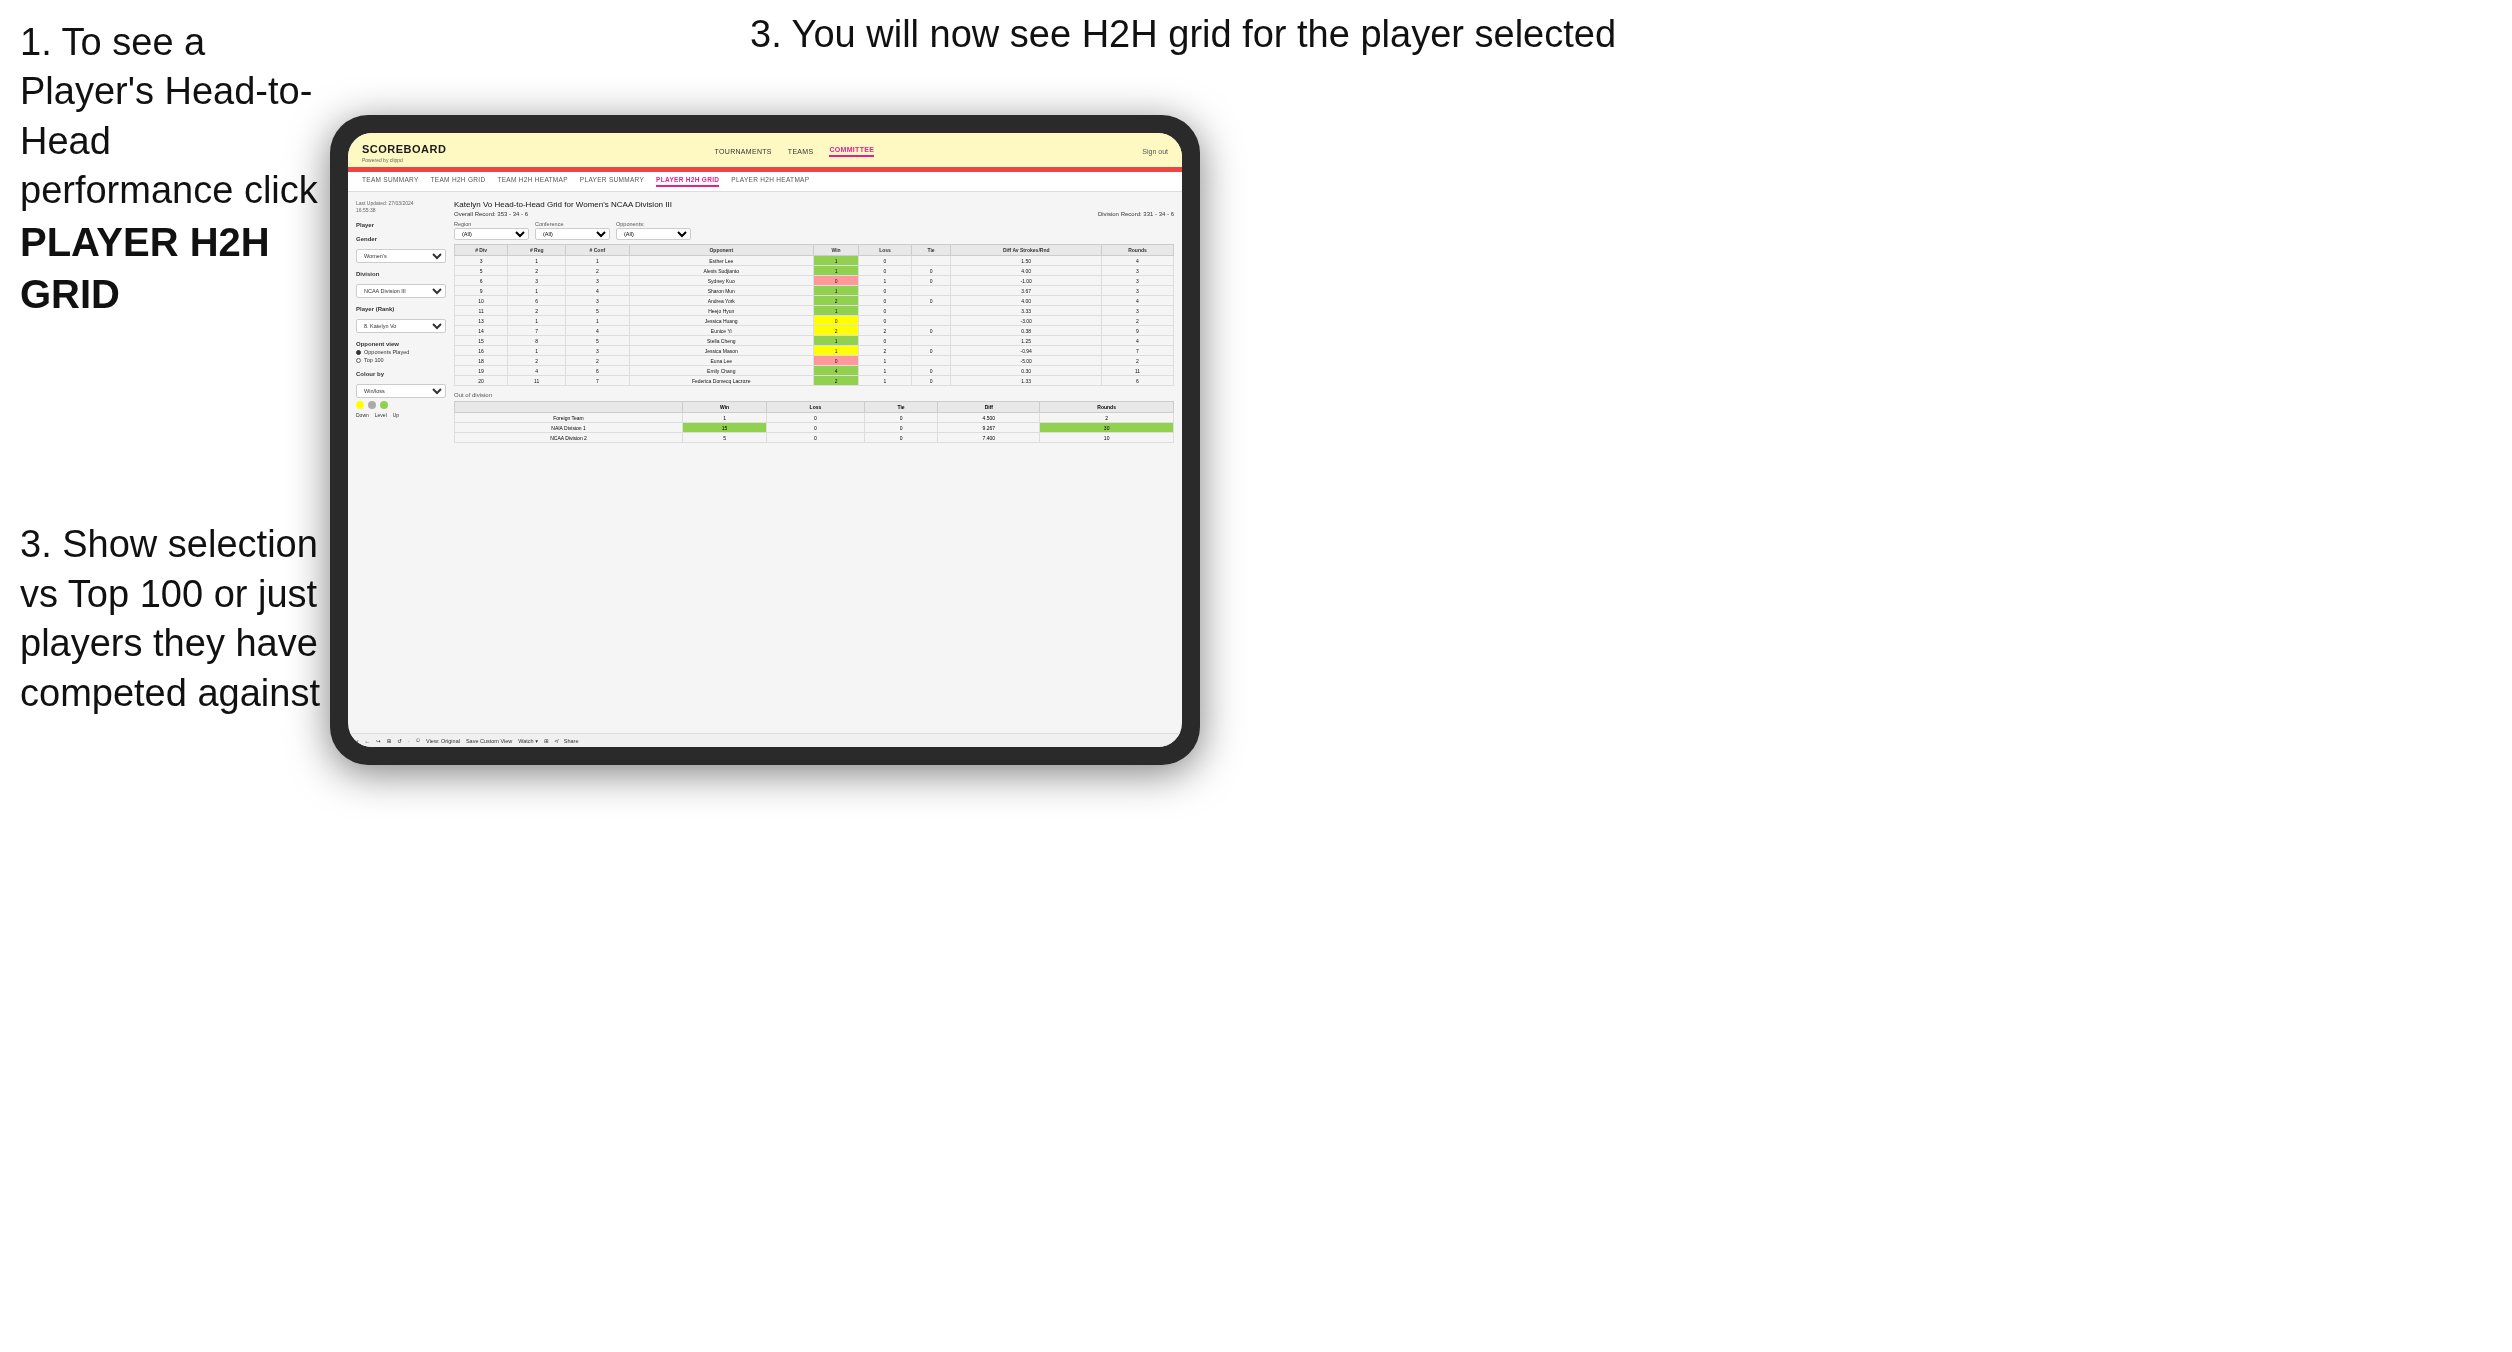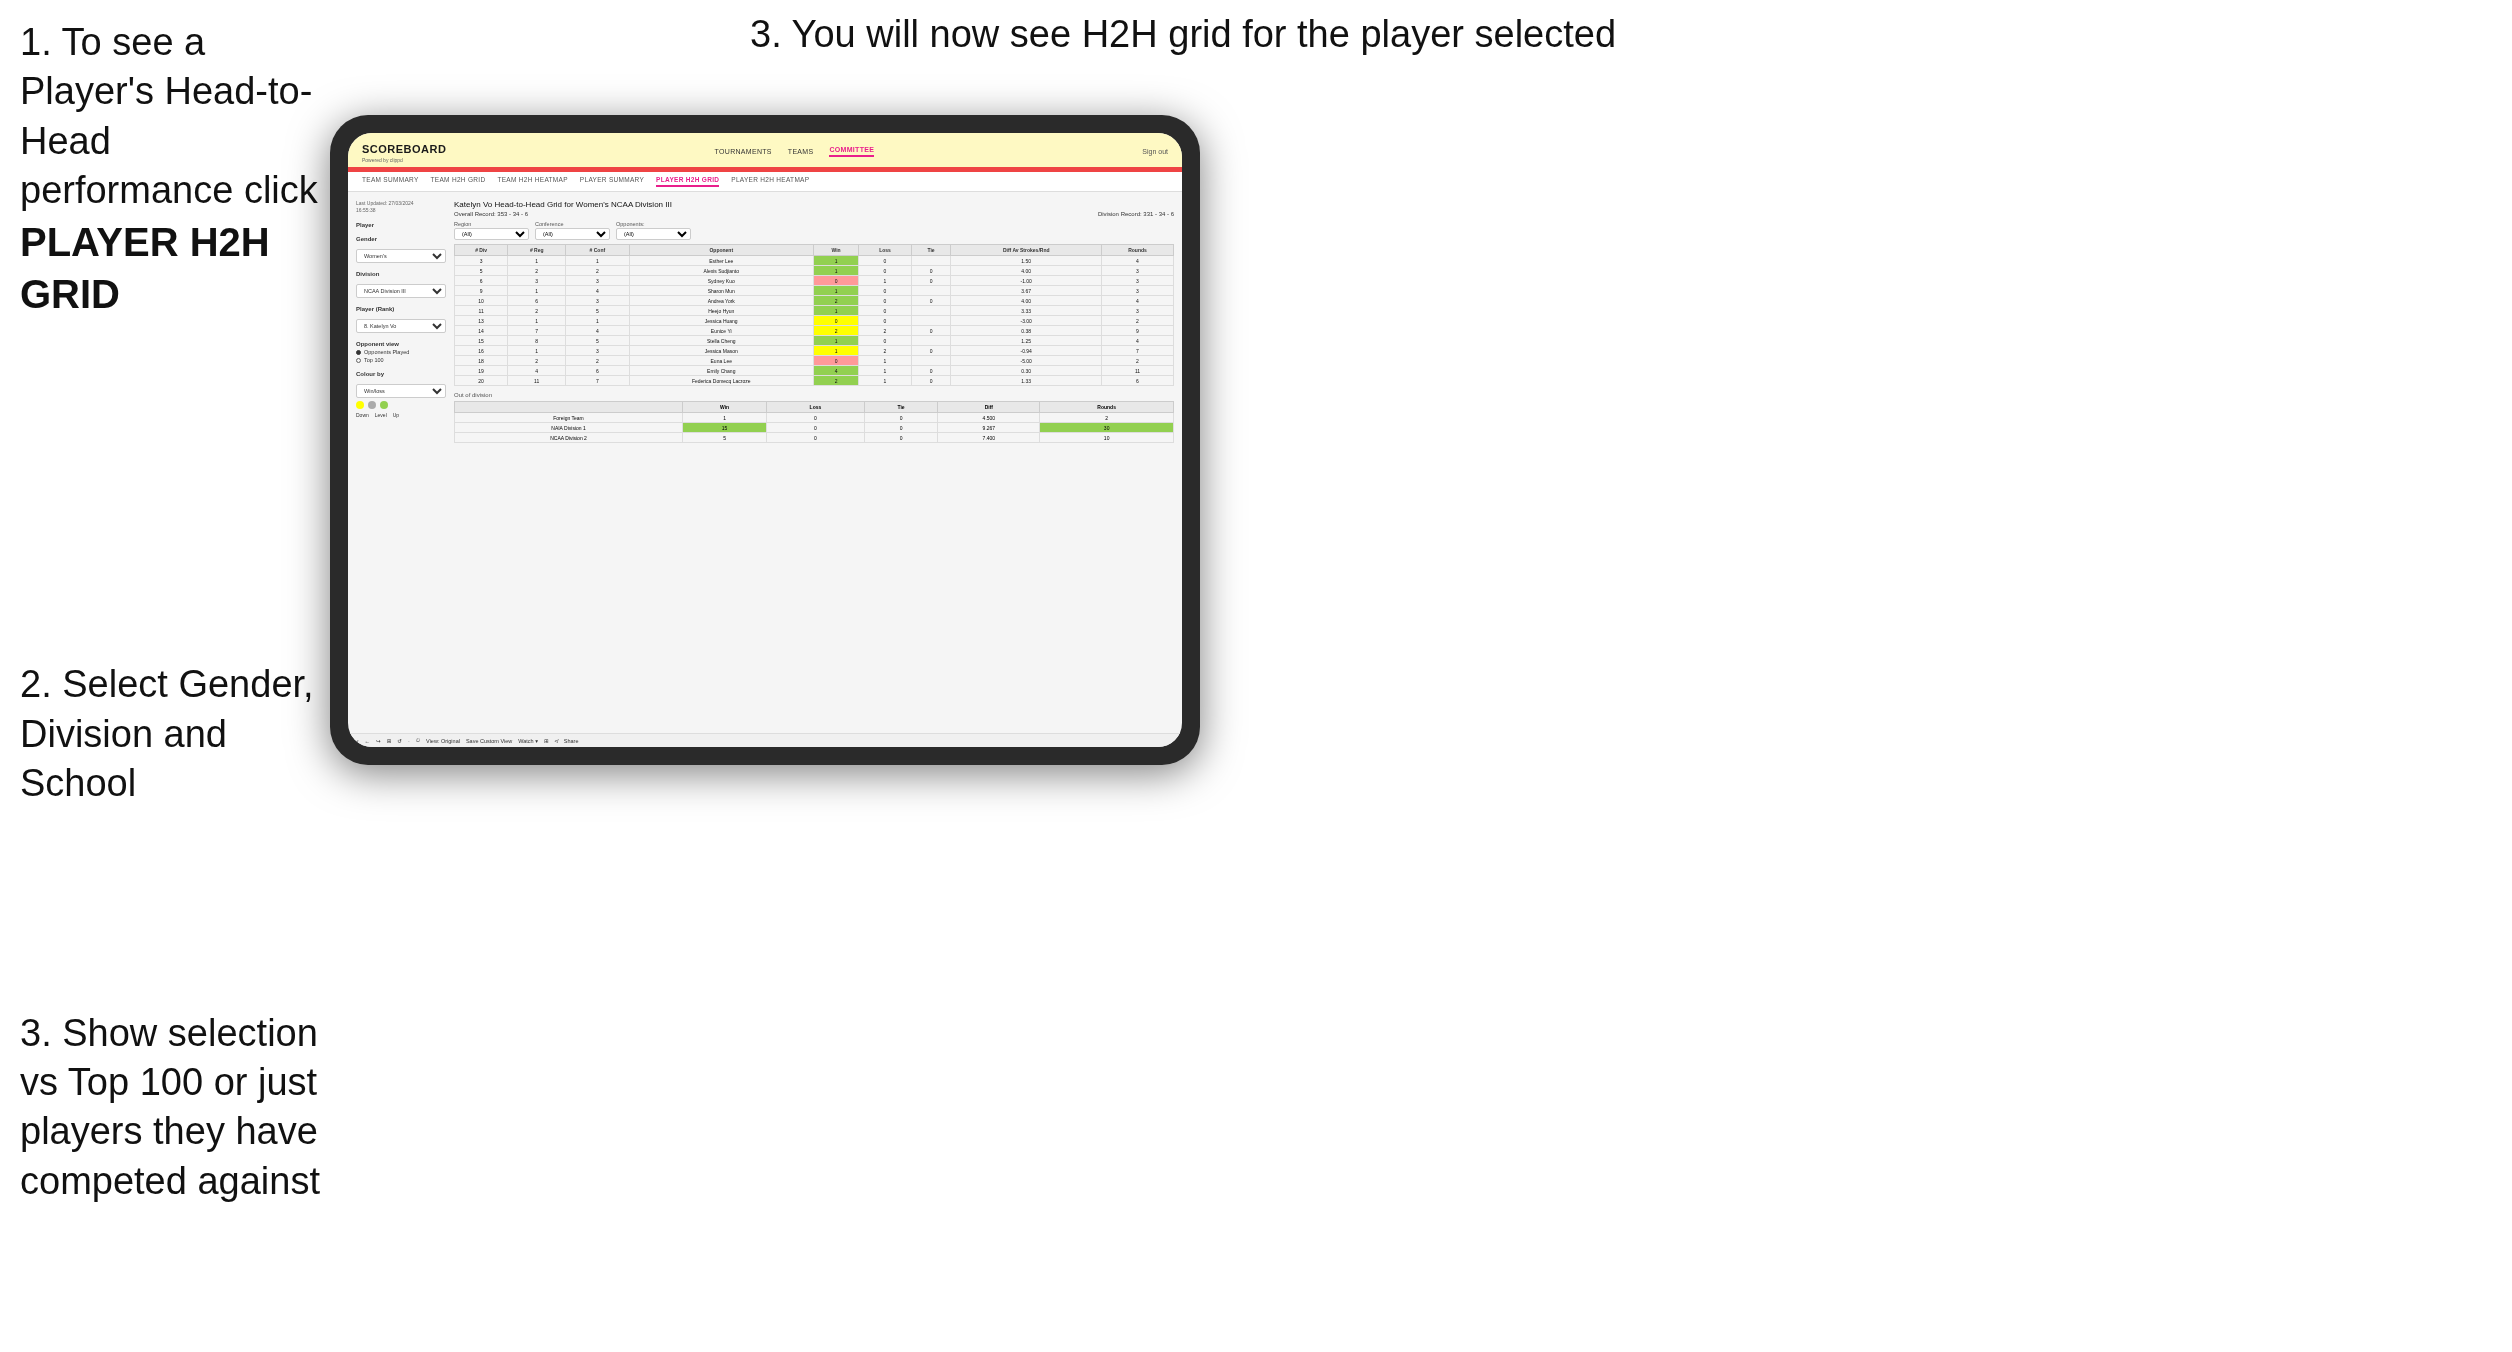--- a/index.html
+++ b/index.html
@@ -359,23 +359,20 @@
 
   <path d="M 350,610 Q 490,590 540,530" stroke="#e91e8c" stroke-width="4" fill="none" marker-end="url(#arrowhead)"></path>
 
   <path d="M 1000,140 Q 980,220 900,255" stroke="#e91e8c" stroke-width="4" fill="none" marker-end="url(#arrowhead)"></path>
 </svg>
 
 <div class="instructions">
   <div class="instruction-block">
     <span>1. To see a Player's Head-to-Head performance click</span><br>
     <strong>PLAYER H2H GRID</strong>
-  </div>
-  <div class="instruction-block" style="margin-top: 340px;">
-    <span>2. Select Gender, Division and School</span>
   </div>
   <div class="instruction-block" style="margin-top: 200px;">
     <span>3. Show selection vs Top 100 or just players they have competed against</span>
   </div>
 </div>
 
 <div class="top-right-instruction">
   <span>3. You will now see H2H grid for the player selected</span>
 </div>
 

